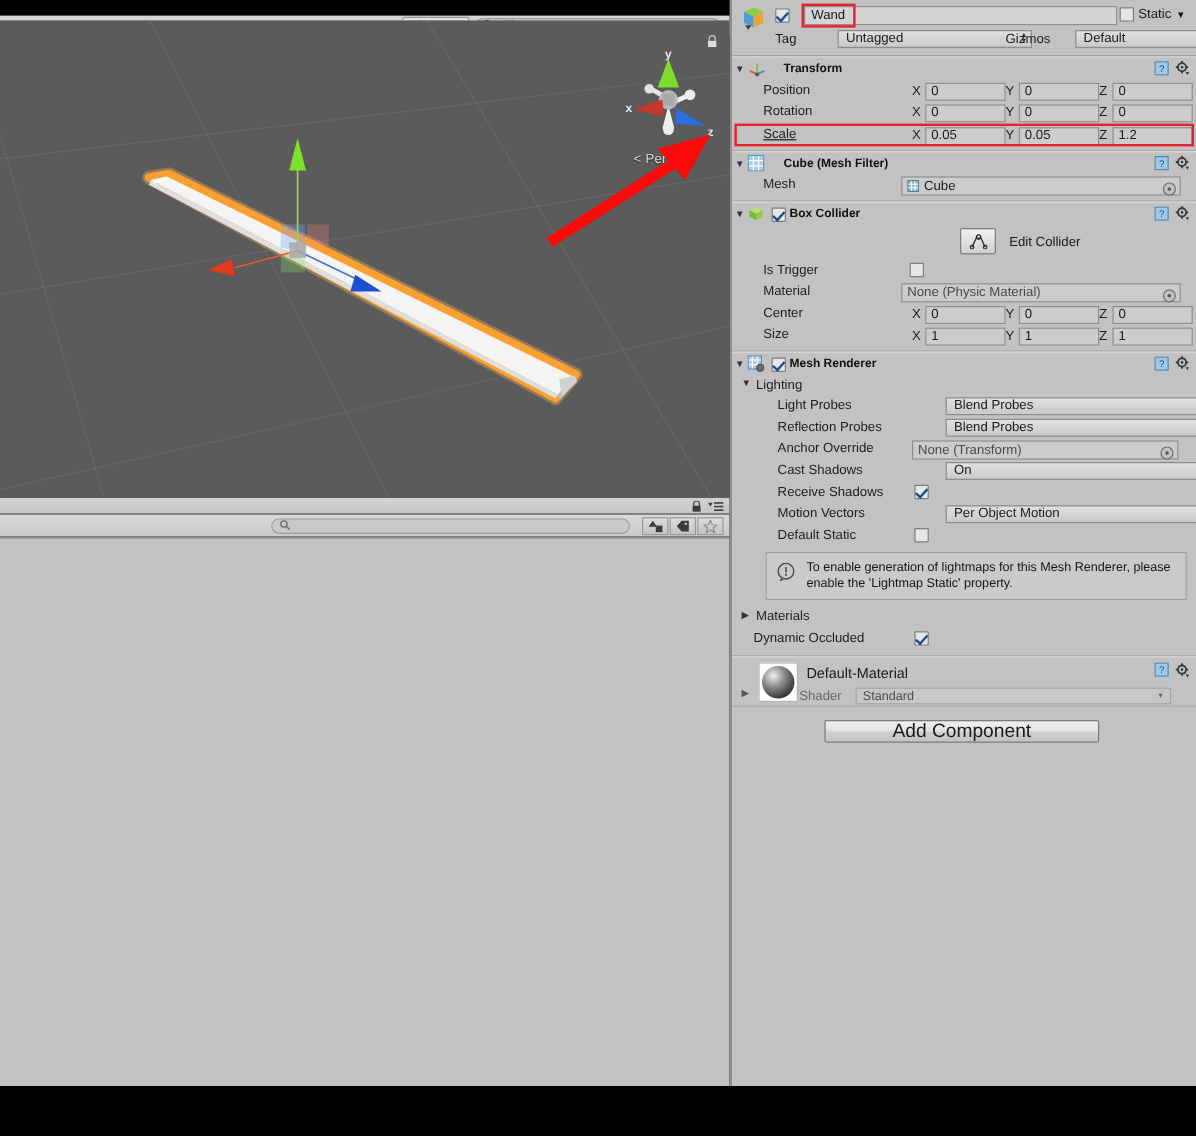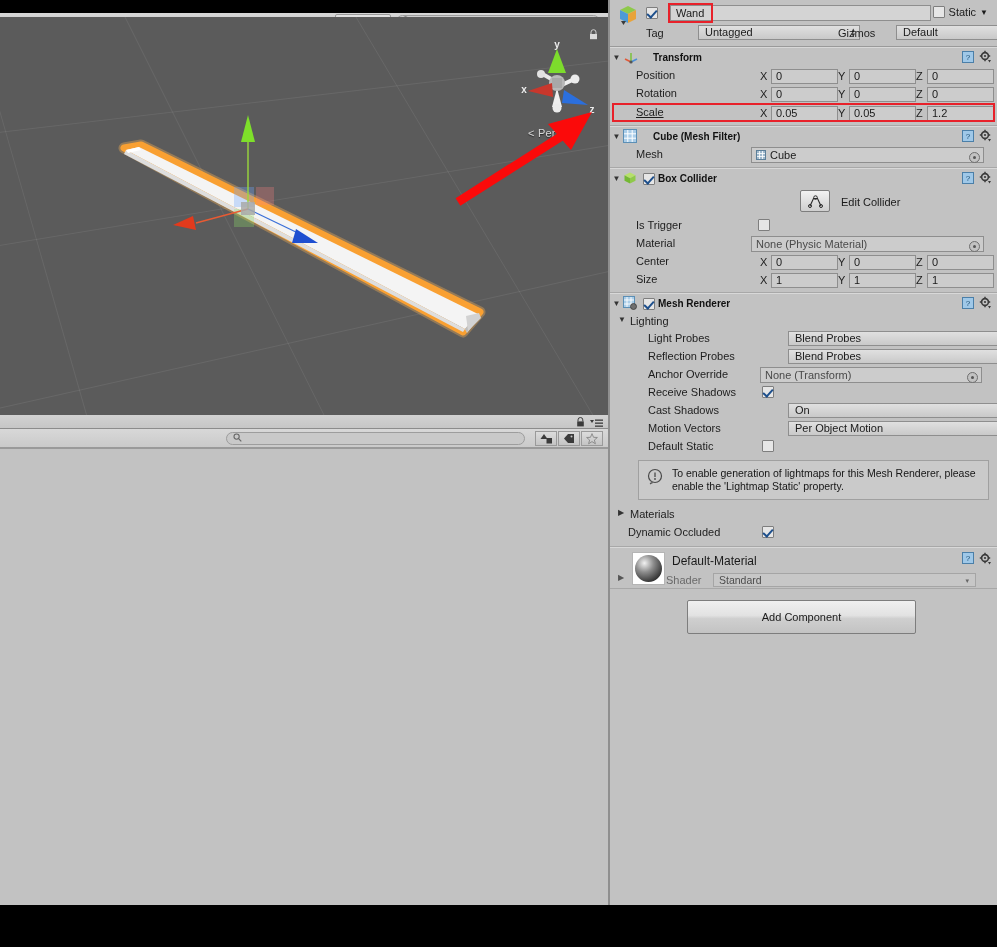--- a/index.html
+++ b/index.html
@@ -246,25 +246,25 @@
   .mat-shader-lbl { position: absolute; left: 56px; top: 26px; font-size: 11px; color: #6a6a6a; }
   .mat-shader-dd {
     position: absolute; left: 103px; top: 25px; width: 263px; height: 14px;
     background: #c7c7c7; border: 1px solid #a5a5a5; box-sizing: border-box;
     font-size: 10.5px; color: #4d4d4d; padding-left: 5px; line-height: 12px;
   }
   .mat-fold { position: absolute; left: 8px; top: 25px; font-size: 8px; color: #555; }
 
   .add-comp-wrap { height: 60px; position: relative; background: #c2c2c2; }
   .add-comp {
-    position: absolute; left: 77px; top: 11px; width: 229px; height: 34px;
+    position: absolute; left: 77px; top: 11px; width: 229px; height: 19px;
     background: linear-gradient(to bottom,#f0f0f0 0%,#e2e2e2 45%,#cfcfcf 55%,#c3c3c3 100%);
     border: 1px solid #7d7d7d; border-radius: 2px; box-sizing: border-box;
     display: flex; align-items: center; justify-content: center;
-    font-size: 11px; color: #1a1a1a;
+    font-size: 16px; color: #1a1a1a;
   }
 
   .scale-hilite {
     position: absolute; left: 2px; width: 383px; height: 19px;
     border: 2px solid #e8212a; box-sizing: border-box;
     pointer-events: none; z-index: 20;
   }
 
   .bottom-black {
     position: absolute; left: 0; top: 905px; width: 997px; height: 42px;
@@ -771,30 +771,30 @@
 
       <div class="row">
         <span class="lbl indent2">Anchor Override</span>
         <div class="objfield gray" style="left:150px;width:222px;">
           <span>None (Transform)</span>
           <span class="objdot"></span>
         </div>
       </div>
 
       <div class="row">
-        <span class="lbl indent2">Receive Shadows</span>
-        <span class="cb checked" style="position:absolute;left:152px;top:2px;"></span>
-      </div>
-
-      <div class="row">
         <span class="lbl indent2">Cast Shadows</span>
         <div class="dd" style="left:150px;top:1px;width:230px;">
           <span>On</span>
           <span class="stepper">▴<br>▾</span>
         </div>
+      </div>
+
+      <div class="row">
+        <span class="lbl indent2">Receive Shadows</span>
+        <span class="cb checked" style="position:absolute;left:152px;top:2px;"></span>
       </div>
 
       <div class="row">
         <span class="lbl indent2">Motion Vectors</span>
         <div class="dd" style="left:150px;top:1px;width:230px;">
           <span>Per Object Motion</span>
           <span class="stepper">▴<br>▾</span>
         </div>
       </div>
 

